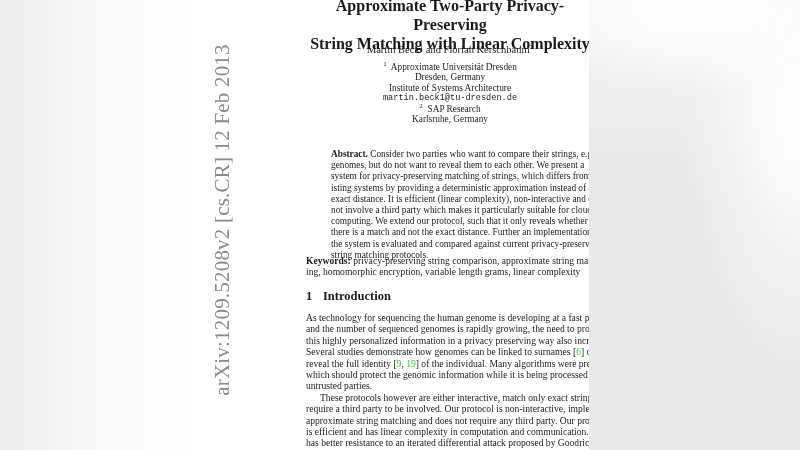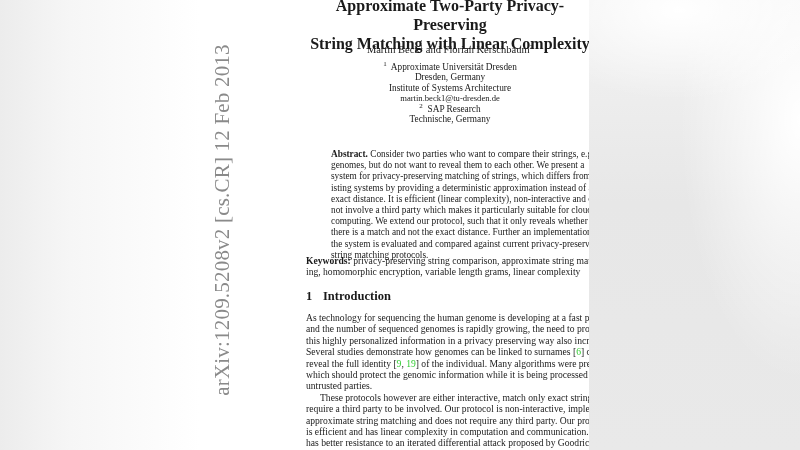--- a/index.html
+++ b/index.html
@@ -35,21 +35,21 @@
   }
   .authors {
     position:absolute; left:300px; width:300px; top:44px; text-align:center;
     font-size:10.5px;
   }
   sup { font-size:7px; vertical-align:4px; line-height:0; }
   .affil {
     position:absolute; left:300px; width:300px; top:62px; text-align:center;
     font-size:9.3px; line-height:10.4px;
   }
-  .affil .mono { font-family:Liberation Serif, serif; font-size:8.6px; }
+  .affil .mono { font-family:Liberation Mono, monospace; font-size:8.6px; }
   .abstract {
     position:absolute; left:331px; width:248px; top:149px;
     font-size:9.3px; line-height:11.2px; text-align:justify;
   }
   .abstract .lbl { font-weight:bold; }
   .keywords {
     position:absolute; left:306px; width:282px; top:255px;
     font-size:9.6px; line-height:11.3px; text-align:justify;
   }
   .keywords .lbl { font-weight:bold; }
@@ -83,21 +83,21 @@
   <div class="authors">
     <span>Martin Beck</span><sup>1</sup><span> and </span><span>Florian Kerschbaum</span><sup>2</sup>
   </div>
 
   <div class="affil">
     <div><sup>1</sup>&nbsp; <span>Approximate Universität Dresden</span></div>
     <div>Dresden, Germany</div>
     <div>Institute of Systems Architecture</div>
     <div class="mono">martin.beck1@tu-dresden.de</div>
     <div><sup>2</sup>&nbsp; <span>SAP Research</span></div>
-    <div>Technische, Germany</div>
+    <div>Karlsruhe, Germany</div>
   </div>
 
   <div class="abstract">
     <span class="line"><span class="lbl">Abstract.</span><span> Consider two parties who want to compare their strings, e.g.,</span></span>
     <span class="line">genomes, but do not want to reveal them to each other. We present a</span>
     <span class="line">system for privacy-preserving matching of strings, which differs from ex-</span>
     <span class="line">isting systems by providing a deterministic approximation instead of an</span>
     <span class="line">exact distance. It is efficient (linear complexity), non-interactive and does</span>
     <span class="line">not involve a third party which makes it particularly suitable for cloud</span>
     <span class="line">computing. We extend our protocol, such that it only reveals whether</span>

